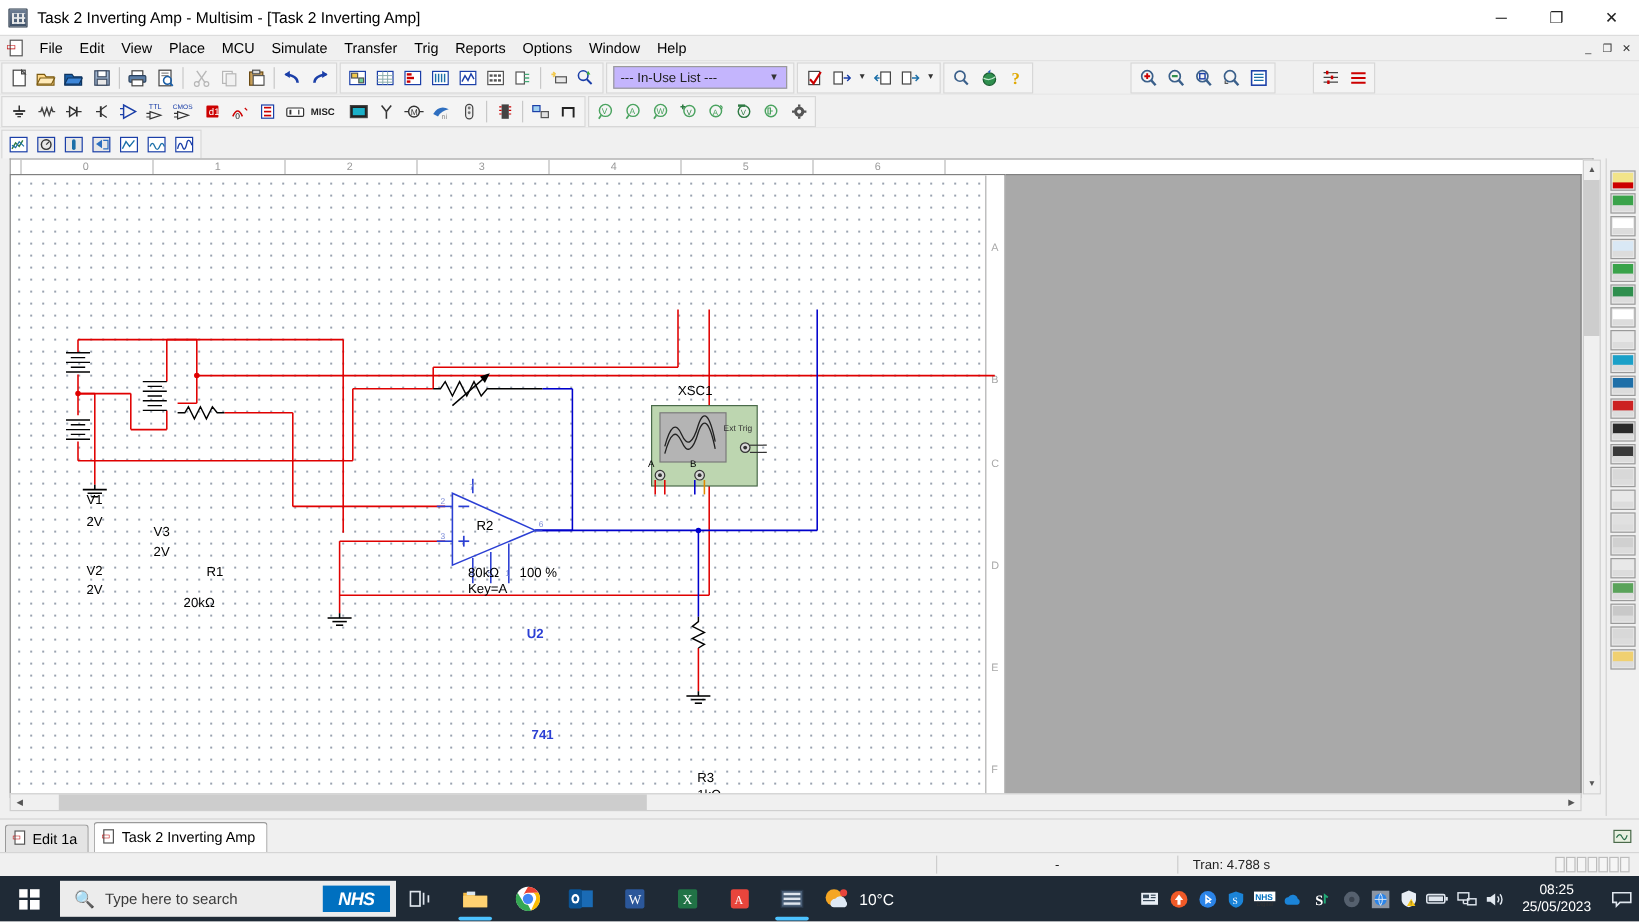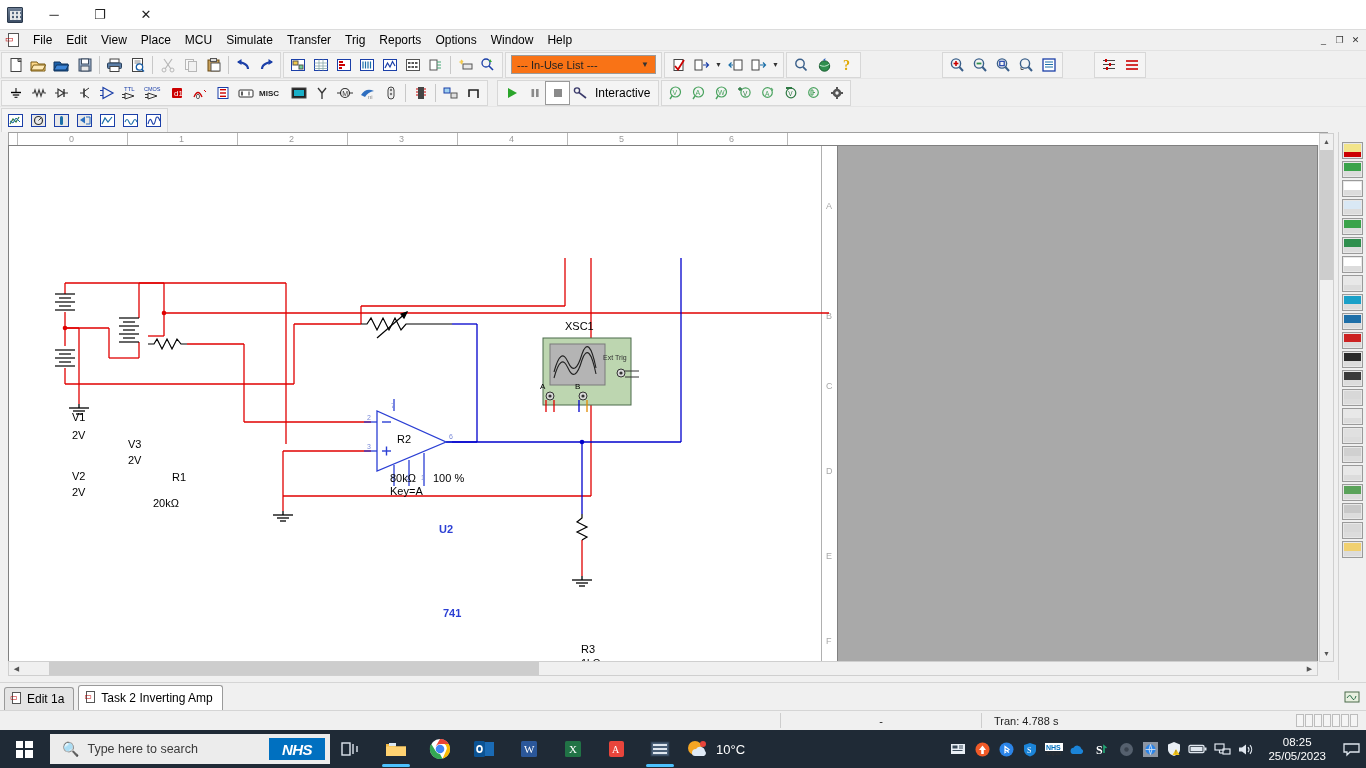--- a/index.html
+++ b/index.html
@@ -60,21 +60,21 @@
   .tbgroup { display: flex; align-items: center; border: 1px solid #d7d7d7;
              background: #f4f4f4; height: 26px; padding: 0 2px; margin: 1px 1px; }
   .tbsep { width: 1px; height: 18px; background: #c8c8c8; margin: 0 3px; }
   .tbtn { width: 23px; height: 22px; display: flex; align-items: center; justify-content: center;
           position: relative; }
   .tbtn.dis { opacity: .38; }
   .tbtn svg { display: block; }
   .ddarrow { width: 11px; height: 22px; display: flex; align-items: center; justify-content: center;
              font-size: 7px; color: #333; }
   .inuse-select {
-    width: 145px; height: 19px; border: 1px solid #9a9a9a; background: #f97316;
+    width: 145px; height: 19px; border: 1px solid #9a9a9a; background: #c4b5fd;
     font-size: 11px; display: flex; align-items: center; padding-left: 5px; color: #222;
     position: relative; margin: 0 3px;
   }
   .inuse-select .chev { position: absolute; right: 6px; font-size: 8px; color: #333; }
   .runlabel { font-size: 12px; color: #000; padding: 0 6px 0 3px; white-space: nowrap; }
 
   
   .workspace { position: absolute; left: 0; top: 132px; width: 1366px; height: 548px;
                background: #f0f0f0; }
   .ruler-h {
@@ -184,20 +184,21 @@
   .weather { display: flex; align-items: center; color: #fff; font-size: 13px; gap: 6px;
              padding: 0 10px 0 4px; }
 </style>
 </head>
 <body>
 
 <div id="app">
 
   <div class="titlebar">
     <div class="app-icon"></div>
+    <div class="title">Task 2 Inverting Amp - Multisim - [Task 2 Inverting Amp]</div>
     <div class="winbtns">
       <div class="winbtn">─</div>
       <div class="winbtn">❐</div>
       <div class="winbtn close">✕</div>
     </div>
   </div>
 
   <div class="menubar">
     <div class="menu-doc-icon">
       <div class="pg"></div>
@@ -655,45 +656,20 @@
             <rect x="9" y="8" width="6" height="5" fill="#e0e0e0" stroke="#555"></rect>
           </svg>
       </div>
       <div class="tbtn">
         <svg width="16" height="16">
             <path d="M3 12 L3 5 L12 5 L12 13" fill="none" stroke="#222" stroke-width="1.6"></path>
           </svg>
       </div>
     </div>
 
-    <div class="tbgroup" style="margin-left:8px;">
-      <div class="tbtn">
-        <svg width="14" height="14">
-            <path d="M3 2 L12 7 L3 12 Z" fill="#2aa52a"></path>
-          </svg>
-      </div>
-      <div class="tbtn">
-        <svg width="14" height="14">
-            <rect x="3.5" y="3" width="2.6" height="8" fill="#8a8a8a"></rect>
-            <rect x="8" y="3" width="2.6" height="8" fill="#8a8a8a"></rect>
-          </svg>
-      </div>
-      <div class="tbtn" style="outline:1px solid #9a9a9a;background:#fff;">
-        <svg width="14" height="14">
-            <rect x="3" y="3" width="8" height="8" fill="#8a8a8a"></rect>
-          </svg>
-      </div>
-      <div class="tbtn">
-        <svg width="15" height="14">
-            <circle cx="4" cy="4.5" r="2.6" fill="none" stroke="#3a3a6a" stroke-width="1.4"></circle>
-            <line x1="5.8" y1="6.3" x2="13" y2="12" stroke="#3a3a6a" stroke-width="1.6"></line>
-          </svg>
-      </div>
-      <div class="runlabel">Interactive</div>
-    </div>
 
     <div class="tbgroup">
       <div class="tbtn">
         <svg width="18" height="16">
             <circle cx="8.5" cy="7" r="5" fill="none" stroke="#4aa35f" stroke-width="1.2"></circle>
             <text x="5.5" y="10" font-size="7" fill="#4aa35f" font-family="Liberation Sans, sans-serif">V</text>
             <path d="M5 11 L3 14" stroke="#4aa35f" stroke-width="1.4"></path>
           </svg>
       </div>
       <div class="tbtn">

